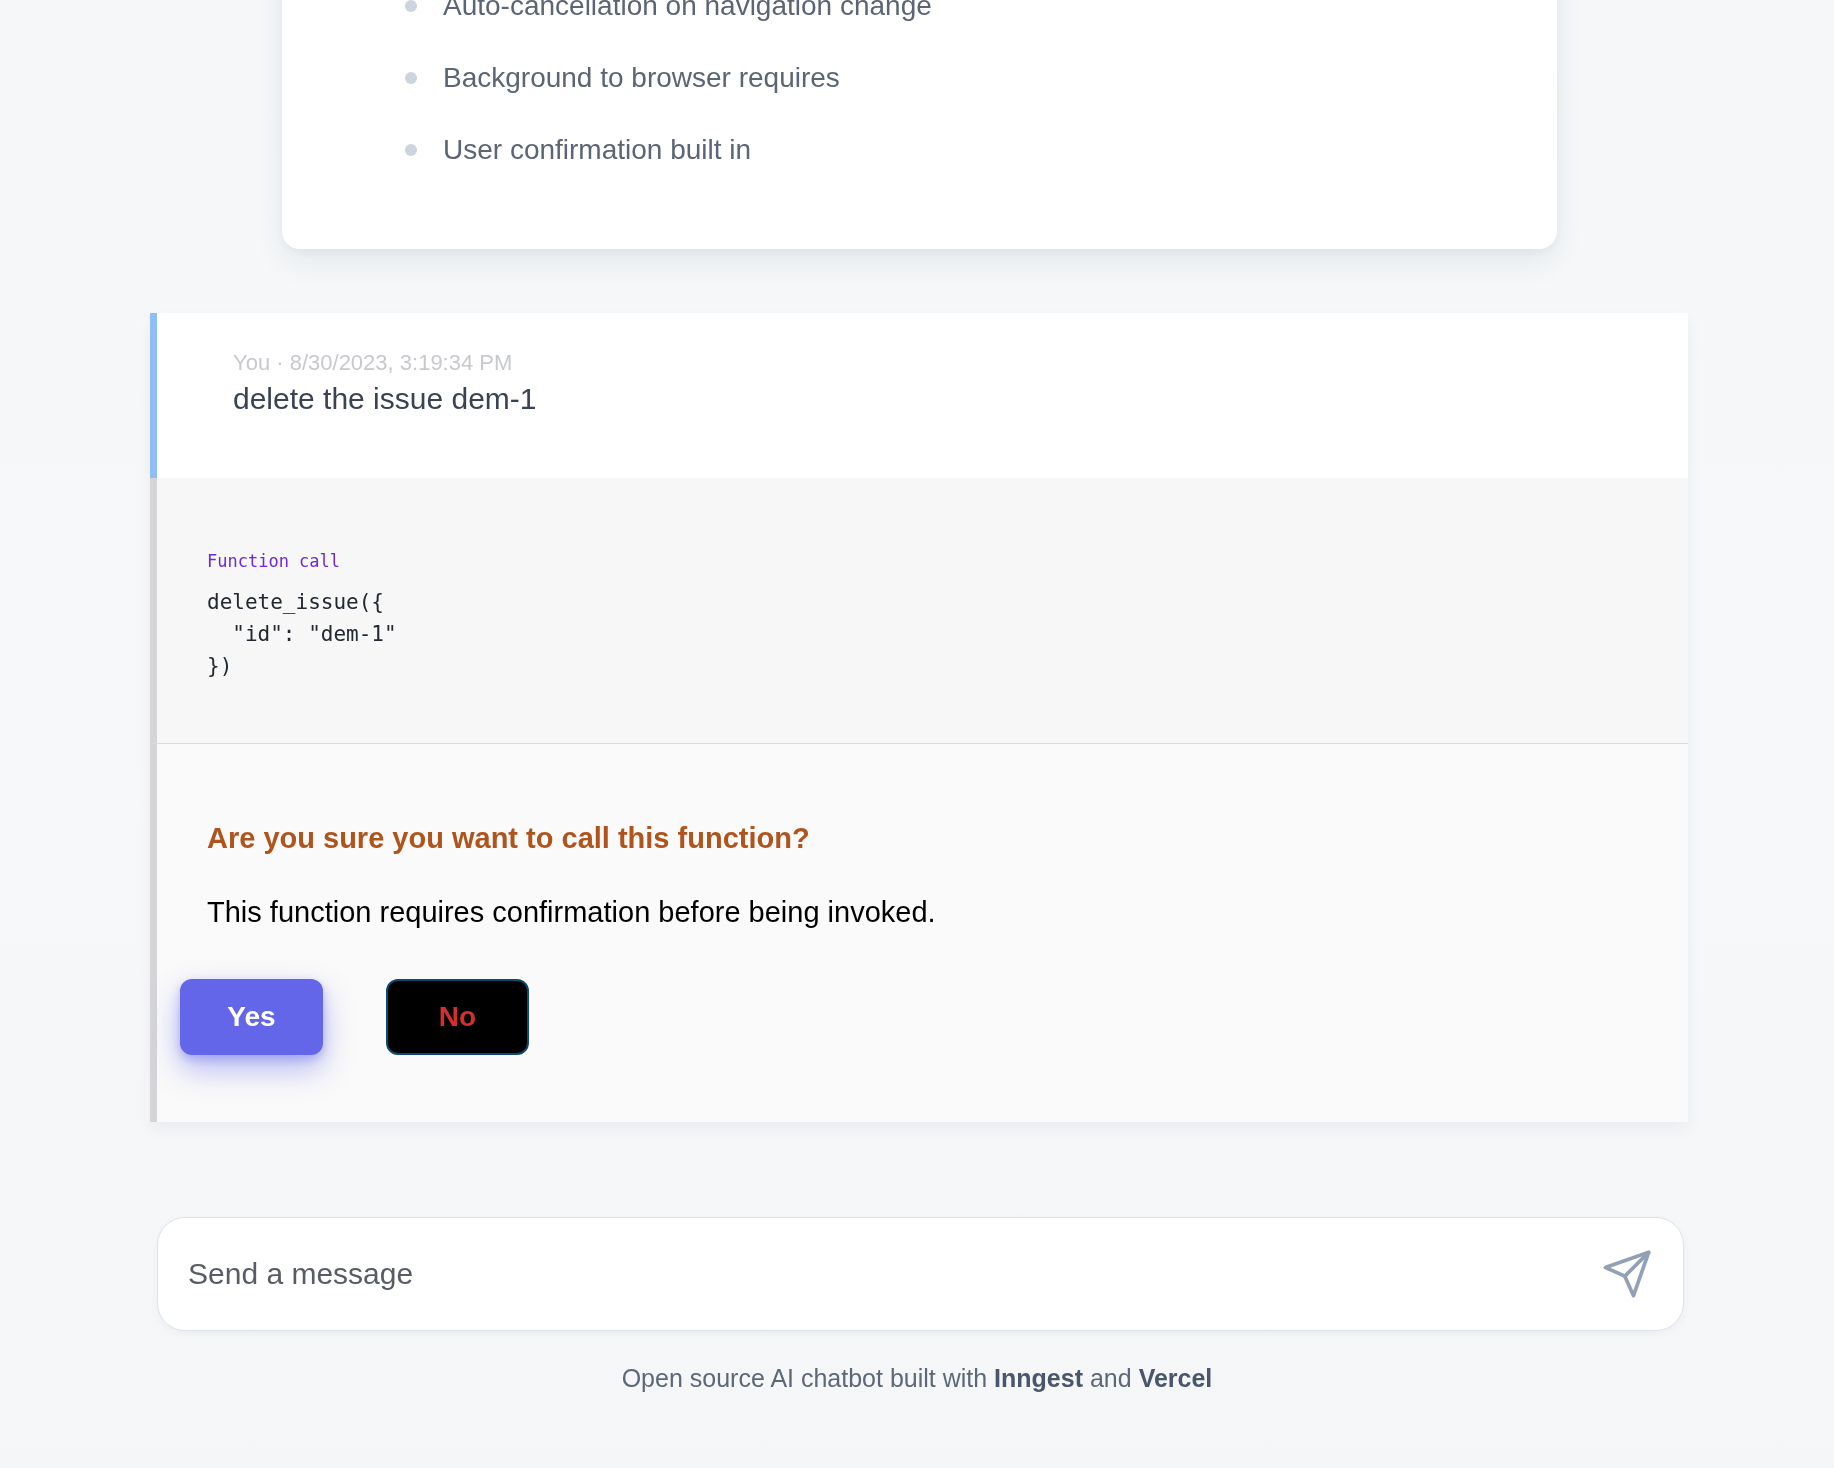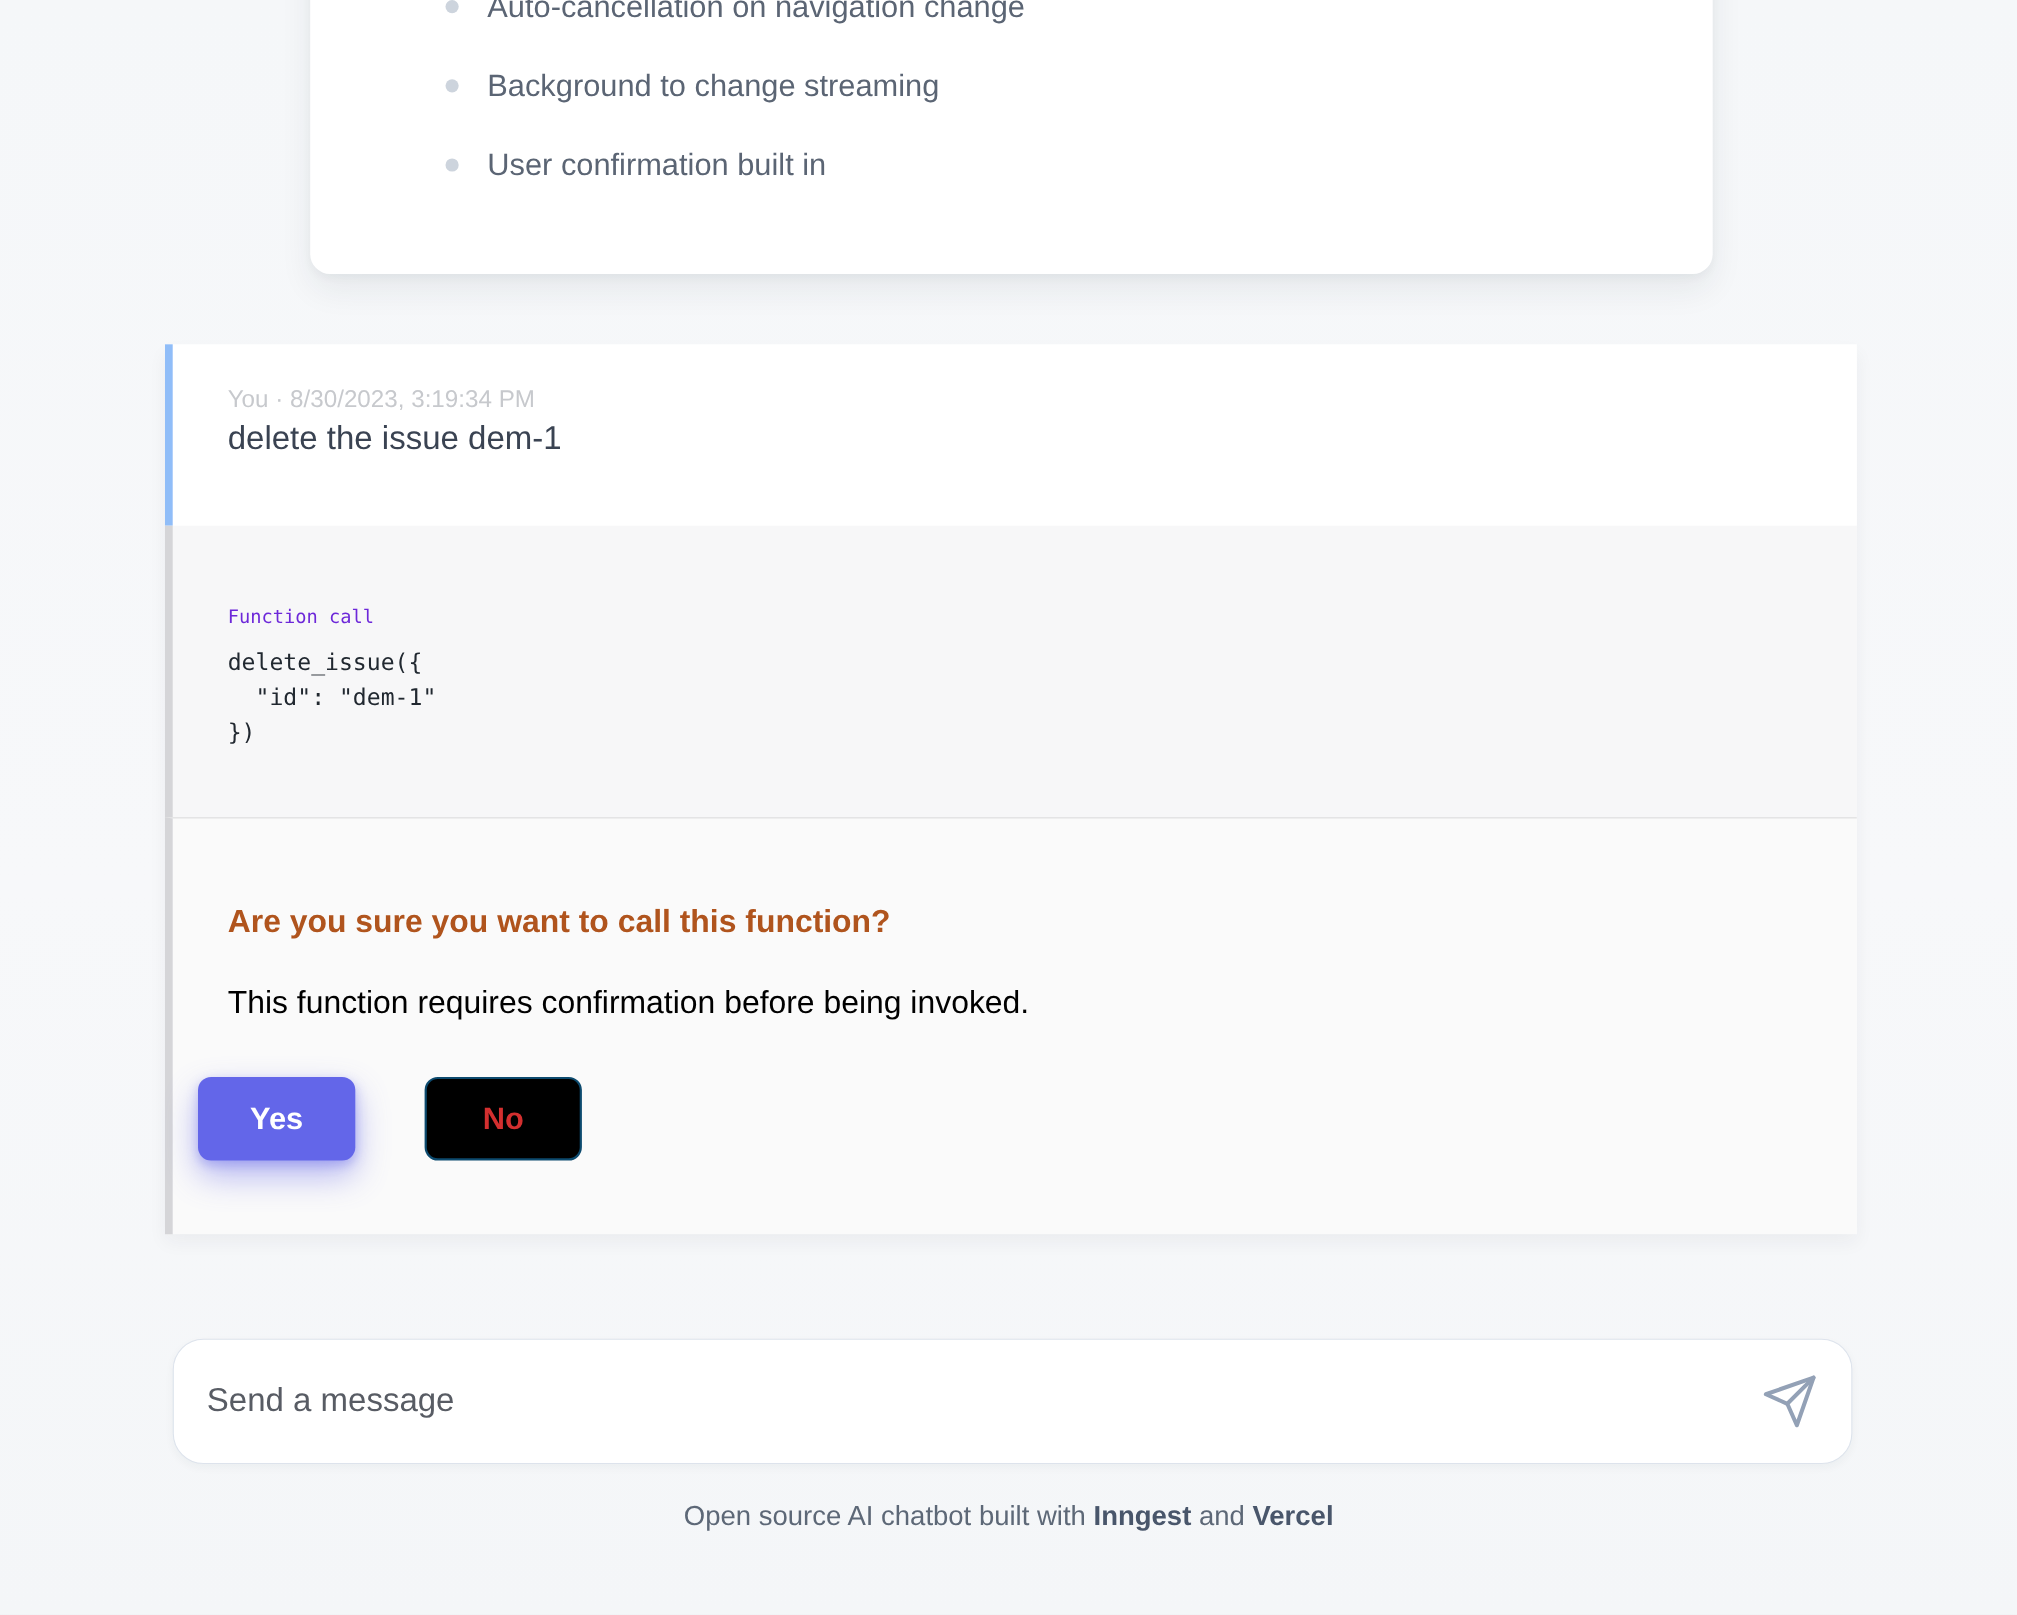--- a/index.html
+++ b/index.html
@@ -55,21 +55,21 @@
     left: 150px;
     top: 313px;
     width: 1538px;
     box-shadow: 0 8px 16px rgba(30, 41, 59, 0.05);
   }
 
   .user-message {
     height: 165px;
     background: #ffffff;
     border-left: 7px solid #90bdf8;
-    padding: 37px 40px 0 50px;
+    padding: 37px 40px 0 76px;
   }
   .message-meta {
     font-size: 22px;
     line-height: 26px;
     color: #c7c9cd;
   }
   .message-text {
     margin-top: 4px;
     font-size: 30px;
     line-height: 38px;
@@ -206,21 +206,21 @@
   }
 </style>
 </head>
 <body>
 
 <div class="screen">
 
   <div class="feature-card">
     <ul class="feature-list">
       <li>Auto-cancellation on navigation change</li>
-      <li>Background to change streaming</li>
+      <li>Background to browser requires</li>
       <li>User confirmation built in</li>
     </ul>
   </div>
 
   <div class="message-group">
 
     <div class="user-message">
       <div class="message-meta">
         <span>You</span>
         <span>·</span>

